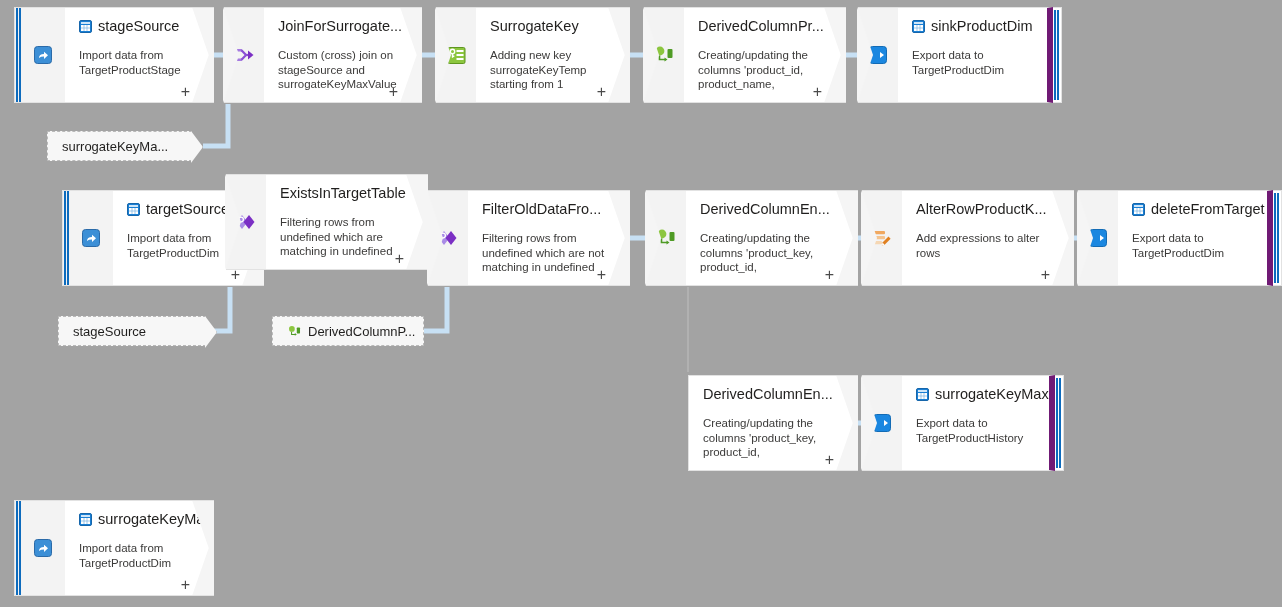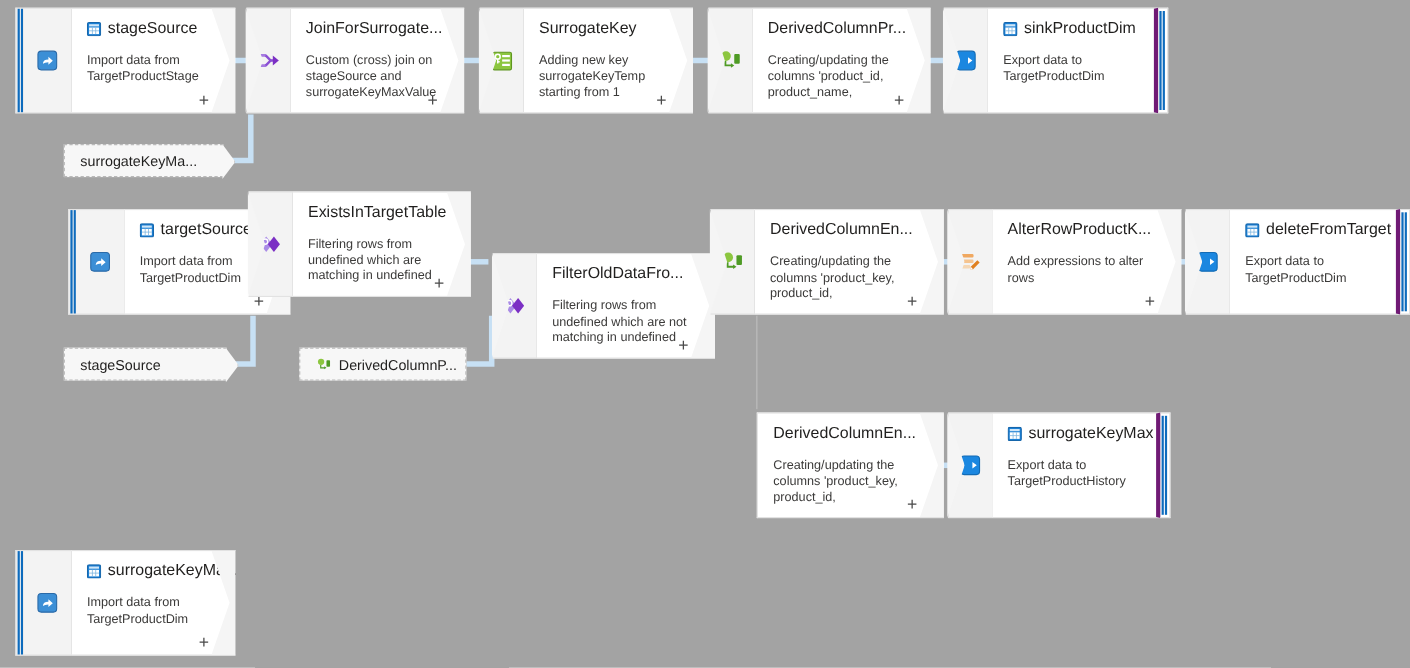--- a/index.html
+++ b/index.html
@@ -38,21 +38,21 @@
   
   .card{background:#ffffff;border-top:1px solid #e2e2e2;border-bottom:1px solid #e2e2e2;border-right:0;
         position:relative;flex:1 1 auto;overflow:hidden;padding:9px 12px 0 14px;box-sizing:border-box;}
   .card::after{ 
     content:"";position:absolute;right:0;top:-1px;bottom:-1px;width:22px;
     background:#f5f5f5;
     clip-path:polygon(100% 0,100% 100%,0 100%, 76% 50%, 0 0);
     border-left:0;
   }
   .card.flat::after{display:none;}
-  .card.flat{border-right:4px solid #701a75;}
+  .card.flat{border-right:6px solid #701a75;}
 
   .title{font-size:14.5px;color:#201f1e;line-height:18px;white-space:nowrap;display:flex;align-items:center;gap:6px;}
   .title .t{font-weight:400;}
   .desc{font-size:11.5px;color:#3b3a39;line-height:14.5px;margin-top:13px;max-width:128px;
         word-break:break-word;}
   .desc.wide{max-width:150px;}
 
   
   .plus{position:absolute;right:24px;bottom:2px;font-size:16px;color:#4a4a4a;line-height:16px;}
 
@@ -228,21 +228,21 @@
         <span class="t">sinkProductDim</span>
       </div>
       <div class="desc">Export data to TargetProductDim</div>
     </div>
     <div class="endbar">
         <i></i>
         <i class="b2"></i>
       </div>
   </div>
 
-  <div class="pill chevR" style="left:58px;top:131px;width:145px;">
+  <div class="pill chevR" style="left:47px;top:131px;width:145px;">
     <span>surrogateKeyMa...</span>
   </div>
 
   <div class="node" style="left:14px;top:190px;width:202px;padding-left:48px;">
     <div class="accent">
         <i></i>
         <i class="b2"></i>
       </div>
     <div class="gutter">
       <span class="ic">
@@ -281,21 +281,21 @@
     </div>
     <div class="card">
       <div class="title">
         <span class="t">ExistsInTargetTable</span>
       </div>
       <div class="desc wide">Filtering rows from undefined which are matching in undefined</div>
       <div class="plus">+</div>
     </div>
   </div>
 
-  <div class="node" style="left:448px;top:190px;width:202px;margin-top:40px;">
+  <div class="node" style="left:428px;top:190px;width:202px;">
     <div class="gutter chev">
       <span class="ic">
           <svg width="24" height="20" viewBox="0 0 24 20">
             <path d="M8 3 L13.5 10 L8 17 L2.5 10 z" fill="#a98be6"></path>
             <circle cx="7" cy="7.6" r="2.4" fill="none" stroke="#ffffff" stroke-width="1.3"></circle>
             <path d="M15 3 L20.5 10 L15 17 L9.5 10 z" fill="#7b2fc4"></path>
           </svg>
         </span>
     </div>
     <div class="card">

